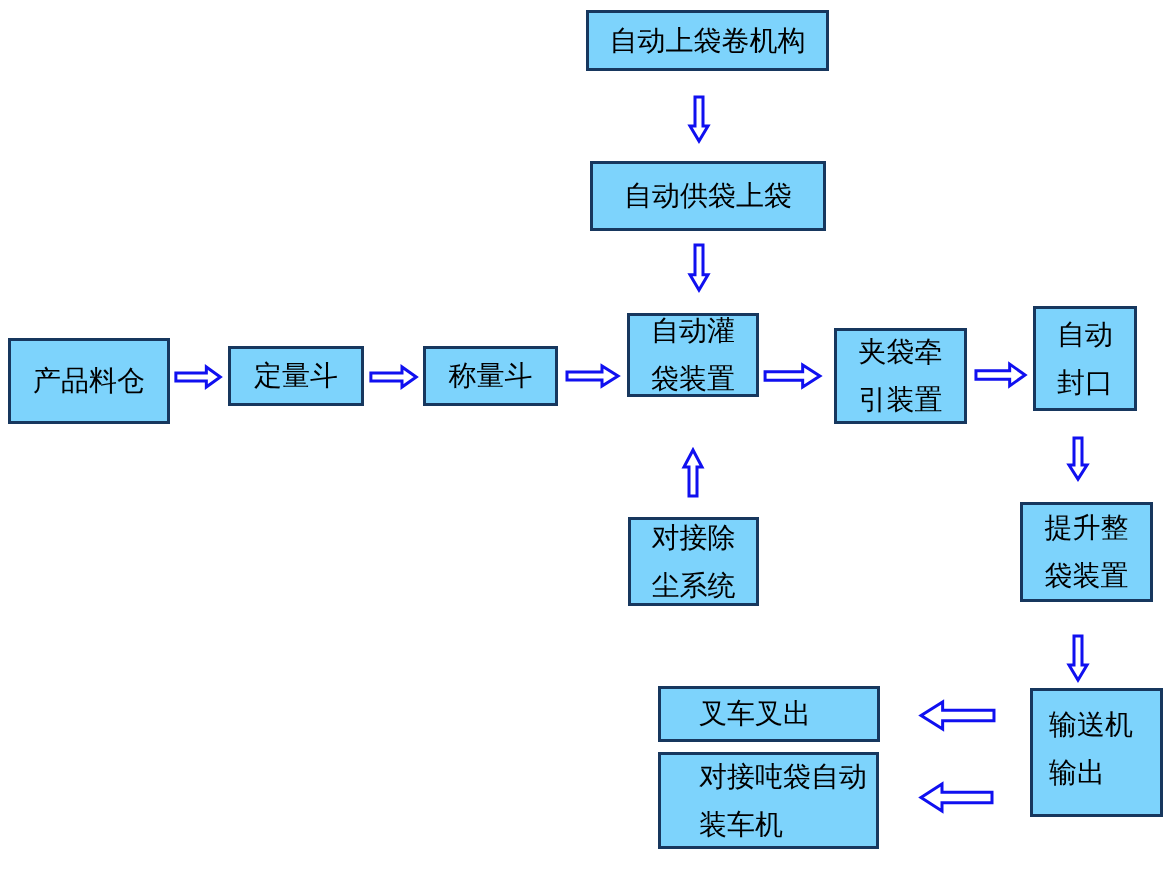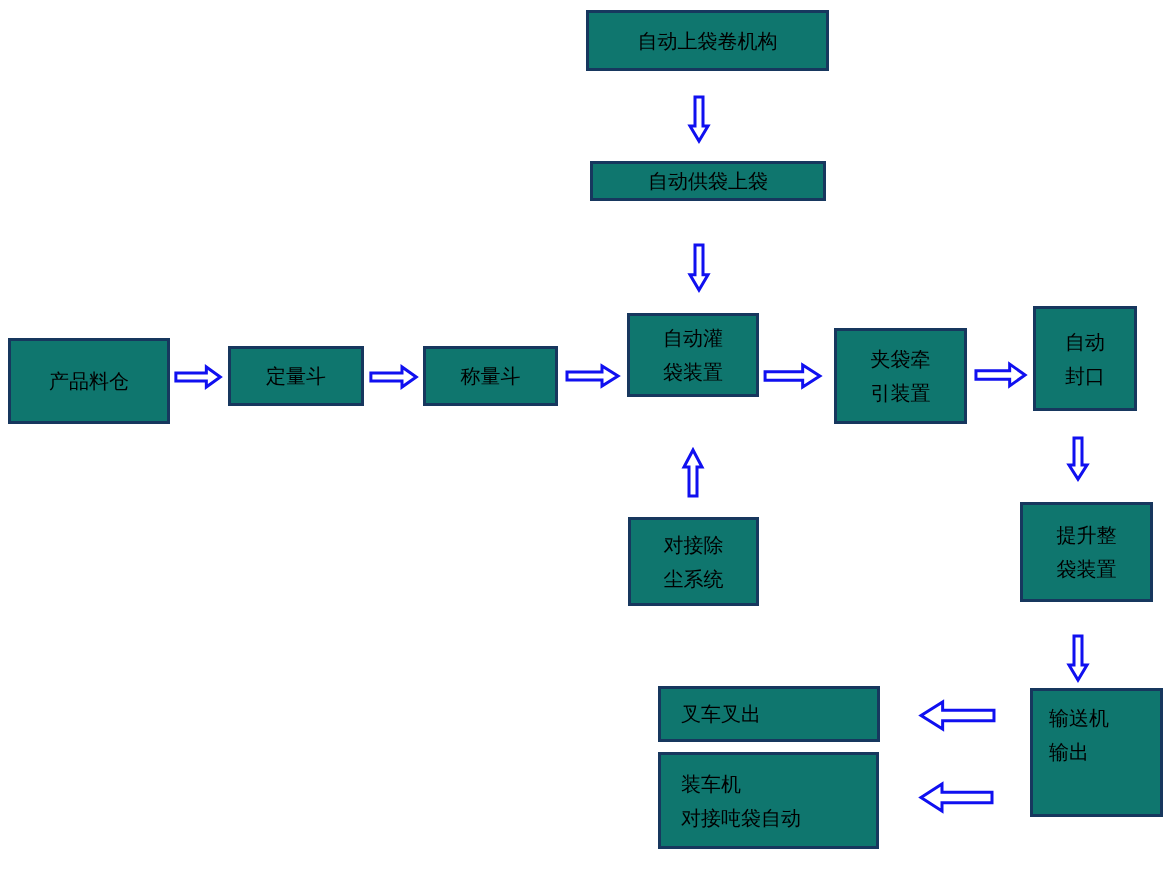--- a/index.html
+++ b/index.html
@@ -12,43 +12,43 @@
     width: 1169px;
     height: 875px;
     background: var(--background, #ffffff);
     font-family: "Liberation Serif", "DejaVu Serif", serif;
     overflow: hidden;
   }
   .node {
     position: absolute;
     box-sizing: border-box;
     border: 3px solid var(--box-border, #17375E);
-    background: #0f766e;
+    background: #7dd3fc;
     color: var(--text, #000000);
-    font-size: 20px;
+    font-size: 28px;
     display: flex;
     align-items: center;
     justify-content: center;
   }
   .node .lines {
     text-align: left;
     line-height: 1.7;
   }
   .node.single .lines {
     line-height: 1.2;
   }
   .node.top-left {
     align-items: flex-start;
     justify-content: flex-start;
     padding: 10px 0 0 16px;
     margin-left: 8px;
   }
   .node.left-pad {
     justify-content: flex-start;
-    padding-left: 20px;
+    padding-left: 38px;
   }
   .arrow {
     position: absolute;
     display: block;
     overflow: visible;
   }
   .arrow polygon {
     fill: #ffffff;
     stroke: var(--arrow-blue, #1010F0);
     stroke-width: 3;
@@ -64,21 +64,21 @@
   <div class="node single" style="left:586px; top:10px; width:243px; height:61px">
     <div class="lines">
       <div>自动上袋卷机构</div>
     </div>
   </div>
 
   <svg class="arrow" style="left:689px; top:96px; width:20px; height:47px" viewBox="0 0 20 47" preserveAspectRatio="none">
     <polygon points="6,1 6,30 1,30 10,45 19,30 14,30 14,1"></polygon>
   </svg>
 
-  <div class="node single" style="left:590px; top:161px; width:236px; height:40px">
+  <div class="node single" style="left:590px; top:161px; width:236px; height:70px">
     <div class="lines">
       <div>自动供袋上袋</div>
     </div>
   </div>
 
   <svg class="arrow" style="left:689px; top:244px; width:20px; height:48px" viewBox="0 0 20 47" preserveAspectRatio="none">
     <polygon points="6,1 6,30 1,30 10,45 19,30 14,30 14,1"></polygon>
   </svg>
 
   <div class="node single" style="left:8px; top:338px; width:162px; height:86px">
@@ -182,18 +182,18 @@
       <div>叉车叉出</div>
     </div>
   </div>
 
   <svg class="arrow" style="left:918px; top:782px; width:75px; height:31px" viewBox="0 0 75 30" preserveAspectRatio="none">
     <polygon points="74,10 24,10 24,2 3,15 24,28 24,20 74,20"></polygon>
   </svg>
 
   <div class="node left-pad" style="left:658px; top:752px; width:221px; height:97px">
     <div class="lines">
+      <div>对接吨袋自动</div>
       <div>装车机</div>
-      <div>对接吨袋自动</div>
     </div>
   </div>
 
 </div>
 
 </body></html>

